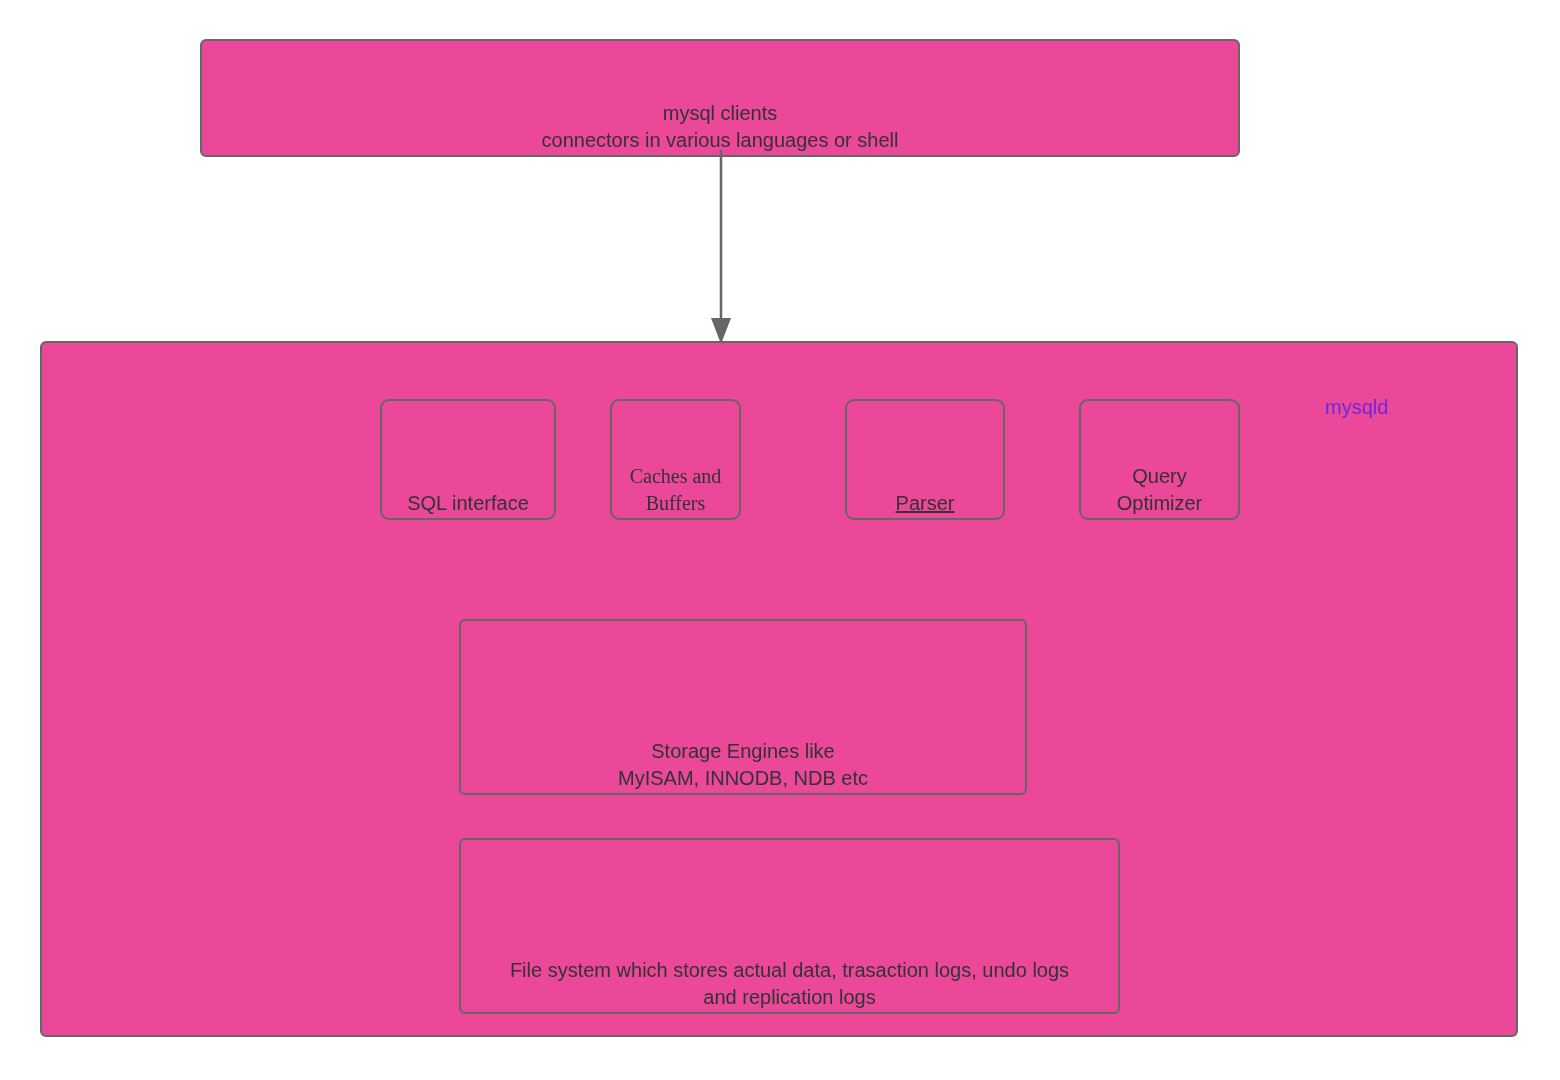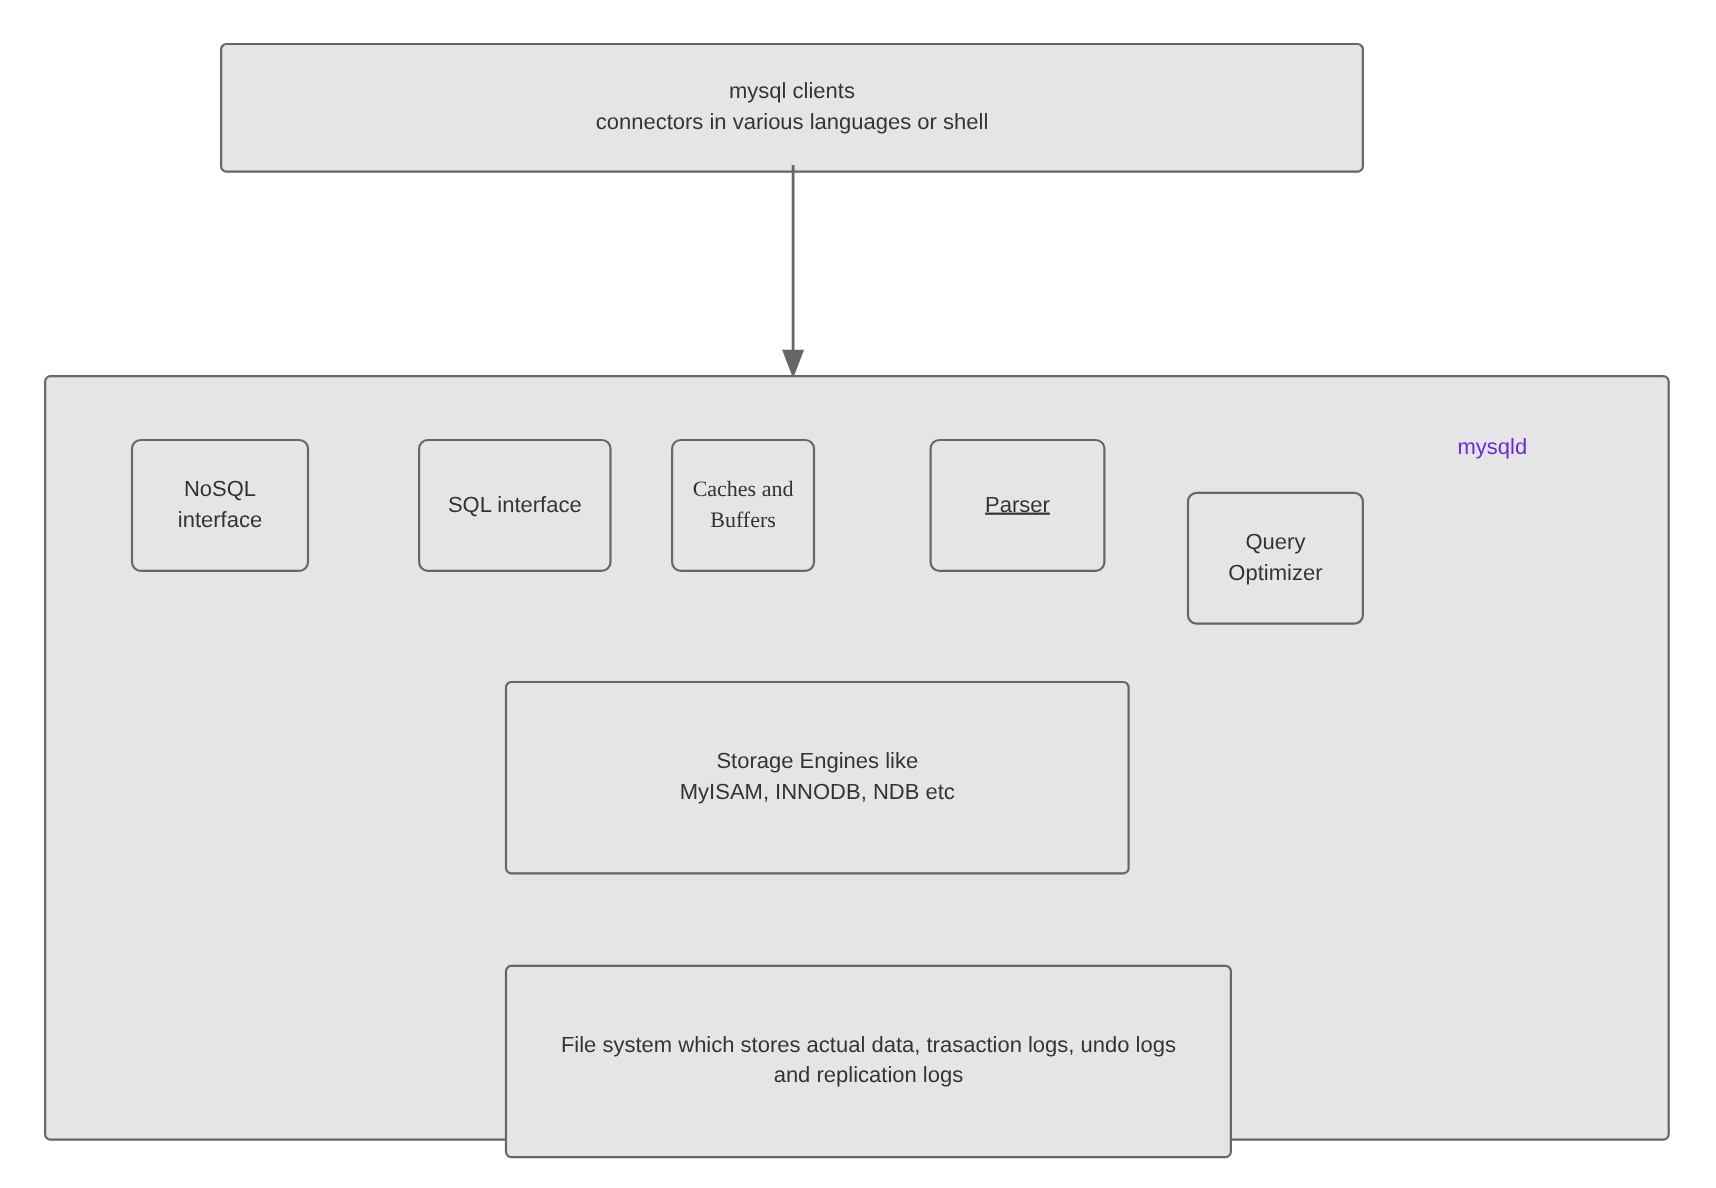--- a/index.html
+++ b/index.html
@@ -13,24 +13,24 @@
   #canvas {
     position: relative;
     width: 1560px;
     height: 1080px;
     background: #ffffff;
     overflow: hidden;
   }
   .box {
     position: absolute;
     box-sizing: border-box;
-    background: #e5e5e5;
+    background: #ec4899;
     border: 2px solid #666666;
     display: flex;
-    align-items: center;
+    align-items: flex-end;
     justify-content: center;
     text-align: center;
     color: #333333;
     line-height: 1.38;
     white-space: pre-line;
   }
   
   #clients-box {
     left: 200px;
     top: 39px;
@@ -60,35 +60,35 @@
   .component-box {
     top: 399px;
     height: 121px;
     border-radius: 9px;
     font-size: 20px;
   }
   #component-0 { left: 119px;  width: 162px; }
   #component-1 { left: 380px;  width: 176px; }
   #component-2 { left: 610px;  width: 131px; font-family: Liberation Serif, serif; }
   #component-3 { left: 845px;  width: 160px; text-decoration: underline; }
-  #component-4 { left: 1079px; width: 161px; margin-top: 48px; }
+  #component-4 { left: 1079px; width: 161px; }
 
   
   #storage-box {
     left: 459px;
     top: 619px;
     width: 568px;
     height: 176px;
     border-radius: 6px;
     font-size: 20px;
   }
   
   #filesystem-box {
     left: 459px;
-    top: 877px;
+    top: 838px;
     width: 661px;
     height: 176px;
     border-radius: 6px;
     font-size: 20px;
   }
   
   #flow-arrow {
     position: absolute;
     left: 690px;
     top: 150px;
@@ -109,24 +109,20 @@
 
   <svg id="flow-arrow" viewBox="0 0 64 200">
     <line x1="31" y1="0" x2="31" y2="178" stroke="#666666" stroke-width="2.5"></line>
     <polygon points="31,194 21,168 41,168" fill="#666666"></polygon>
   </svg>
 
   <div class="box" id="mysqld-container"></div>
 
   <div id="mysqld-label">mysqld</div>
 
-  <div class="box component-box" id="component-0">
-    <span>NoSQL
-interface</span>
-  </div>
 
   <div class="box component-box" id="component-1">
     <span>SQL interface</span>
   </div>
 
   <div class="box component-box" id="component-2">
     <span>Caches and
 Buffers</span>
   </div>
 

